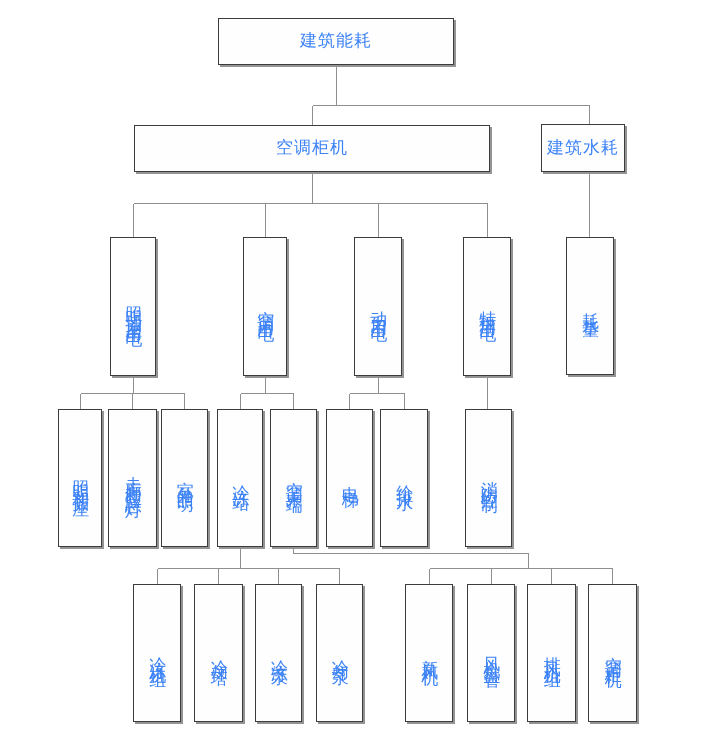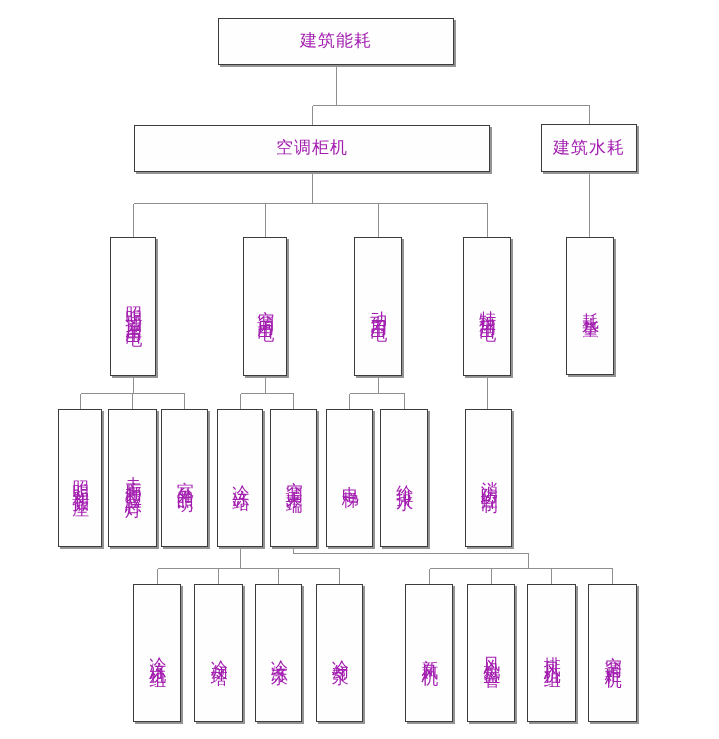--- a/index.html
+++ b/index.html
@@ -2,21 +2,21 @@
 <html><head>
 <meta charset="utf-8">
 <style>
   html, body { margin: 0; padding: 0; background: #ffffff; }
   #stage {
     position: relative;
     width: 719px;
     height: 739px;
     background: #ffffff;
     font-family: "Liberation Serif", "DejaVu Serif", serif;
-    color: #a21caf;
+    color: #3b82f6;
     overflow: hidden;
   }
   #connectors {
     position: absolute;
     left: 0; top: 0;
     width: 719px; height: 739px;
   }
   #connectors path {
     fill: none;
     stroke: #8f8f8f;
@@ -40,21 +40,21 @@
   .h { letter-spacing: 1px; }
   .v {
     writing-mode: vertical-rl;
     text-orientation: upright;
     letter-spacing: 5px;
   }
   
   .n-root        { left: 218px; top: 18px;  width: 236px; height: 47px; }
   
   .n-elec        { left: 134px; top: 125px; width: 356px; height: 47px; }
-  .n-water       { left: 541px; top: 124px; width: 96px;  height: 48px; }
+  .n-water       { left: 541px; top: 124px; width: 84px;  height: 48px; }
   
   .n-lighting    { left: 110px; top: 237px; width: 46px;  height: 139px; }
   .n-ac          { left: 243px; top: 237px; width: 44px;  height: 139px; }
   .n-power       { left: 354px; top: 237px; width: 48px;  height: 139px; }
   .n-special     { left: 463px; top: 237px; width: 48px;  height: 139px; }
   .n-wateramt    { left: 566px; top: 237px; width: 48px;  height: 138px; }
   
   .n-ls          { left: 58px;  top: 409px; width: 44px;  height: 138px; }
   .n-corridor    { left: 108px; top: 409px; width: 49px;  height: 138px; }
   .n-outdoor     { left: 161px; top: 409px; width: 47px;  height: 138px; }

